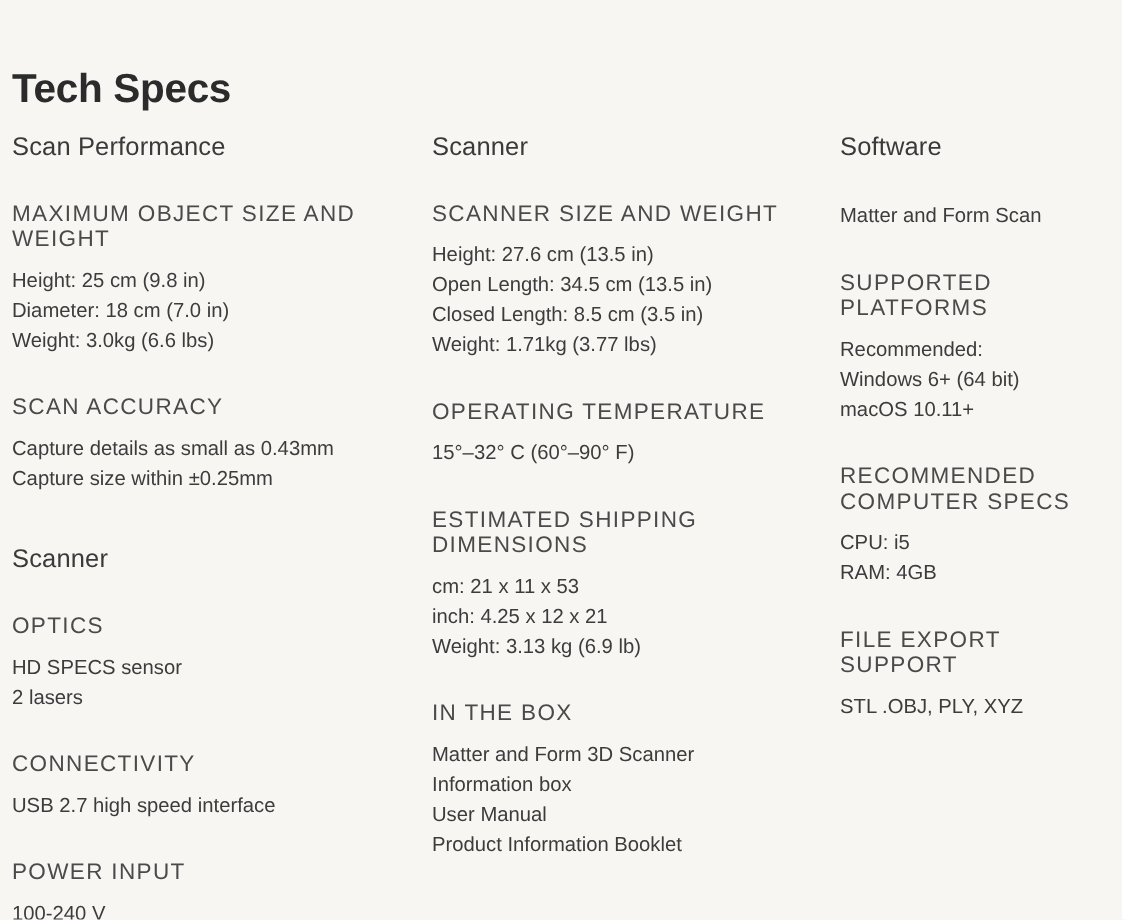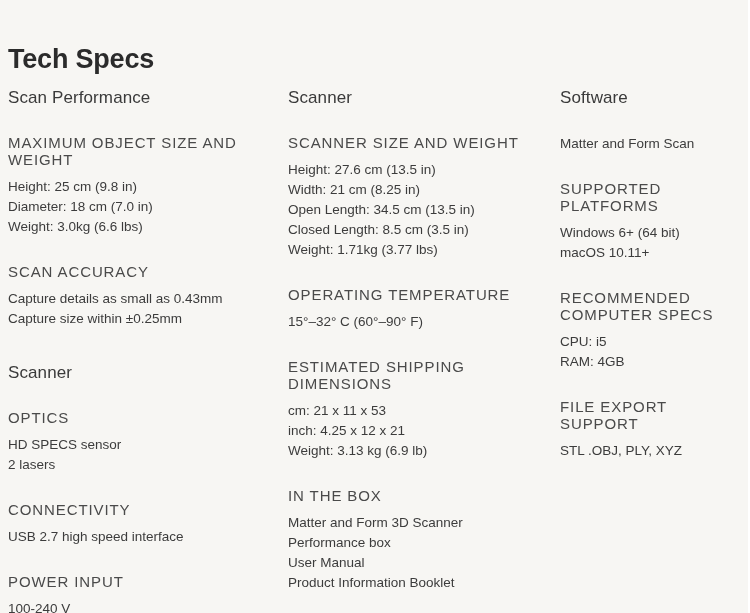--- a/index.html
+++ b/index.html
@@ -138,21 +138,20 @@
       </div>
     </div>
 
     <div class="col col-2">
       <h2 class="section-head">Scanner</h2>
 
       <div class="group">
         <div class="group-label">SCANNER SIZE AND WEIGHT</div>
         <div class="group-lines">
           <div>Height: 27.6 cm (13.5 in)</div>
-          <div>Width: 21 cm (8.25 in)</div>
           <div>Open Length: 34.5 cm (13.5 in)</div>
           <div>Closed Length: 8.5 cm (3.5 in)</div>
           <div>Weight: 1.71kg (3.77 lbs)</div>
         </div>
       </div>
 
       <div class="group">
         <div class="group-label">OPERATING TEMPERATURE</div>
         <div class="group-lines">
           <div>15°–32° C (60°–90° F)</div>
@@ -165,39 +164,40 @@
           <div>cm: 21 x 11 x 53</div>
           <div>inch: 4.25 x 12 x 21</div>
           <div>Weight: 3.13 kg (6.9 lb)</div>
         </div>
       </div>
 
       <div class="group">
         <div class="group-label">IN THE BOX</div>
         <div class="group-lines">
           <div>Matter and Form 3D Scanner</div>
-          <div>Performance box</div>
+          <div>Information box</div>
           <div>User Manual</div>
           <div>Product Information Booklet</div>
         </div>
       </div>
     </div>
 
     <div class="col col-3">
       <h2 class="section-head">Software</h2>
 
       <div class="group">
         <div class="group-lines">
           <div>Matter and Form Scan</div>
         </div>
       </div>
 
       <div class="group">
         <div class="group-label">SUPPORTED PLATFORMS</div>
         <div class="group-lines">
+          <div>Recommended:</div>
           <div>Windows 6+ (64 bit)</div>
           <div>macOS 10.11+</div>
         </div>
       </div>
 
       <div class="group">
         <div class="group-label">RECOMMENDED COMPUTER SPECS</div>
         <div class="group-lines">
           <div>CPU: i5</div>
           <div>RAM: 4GB</div>

